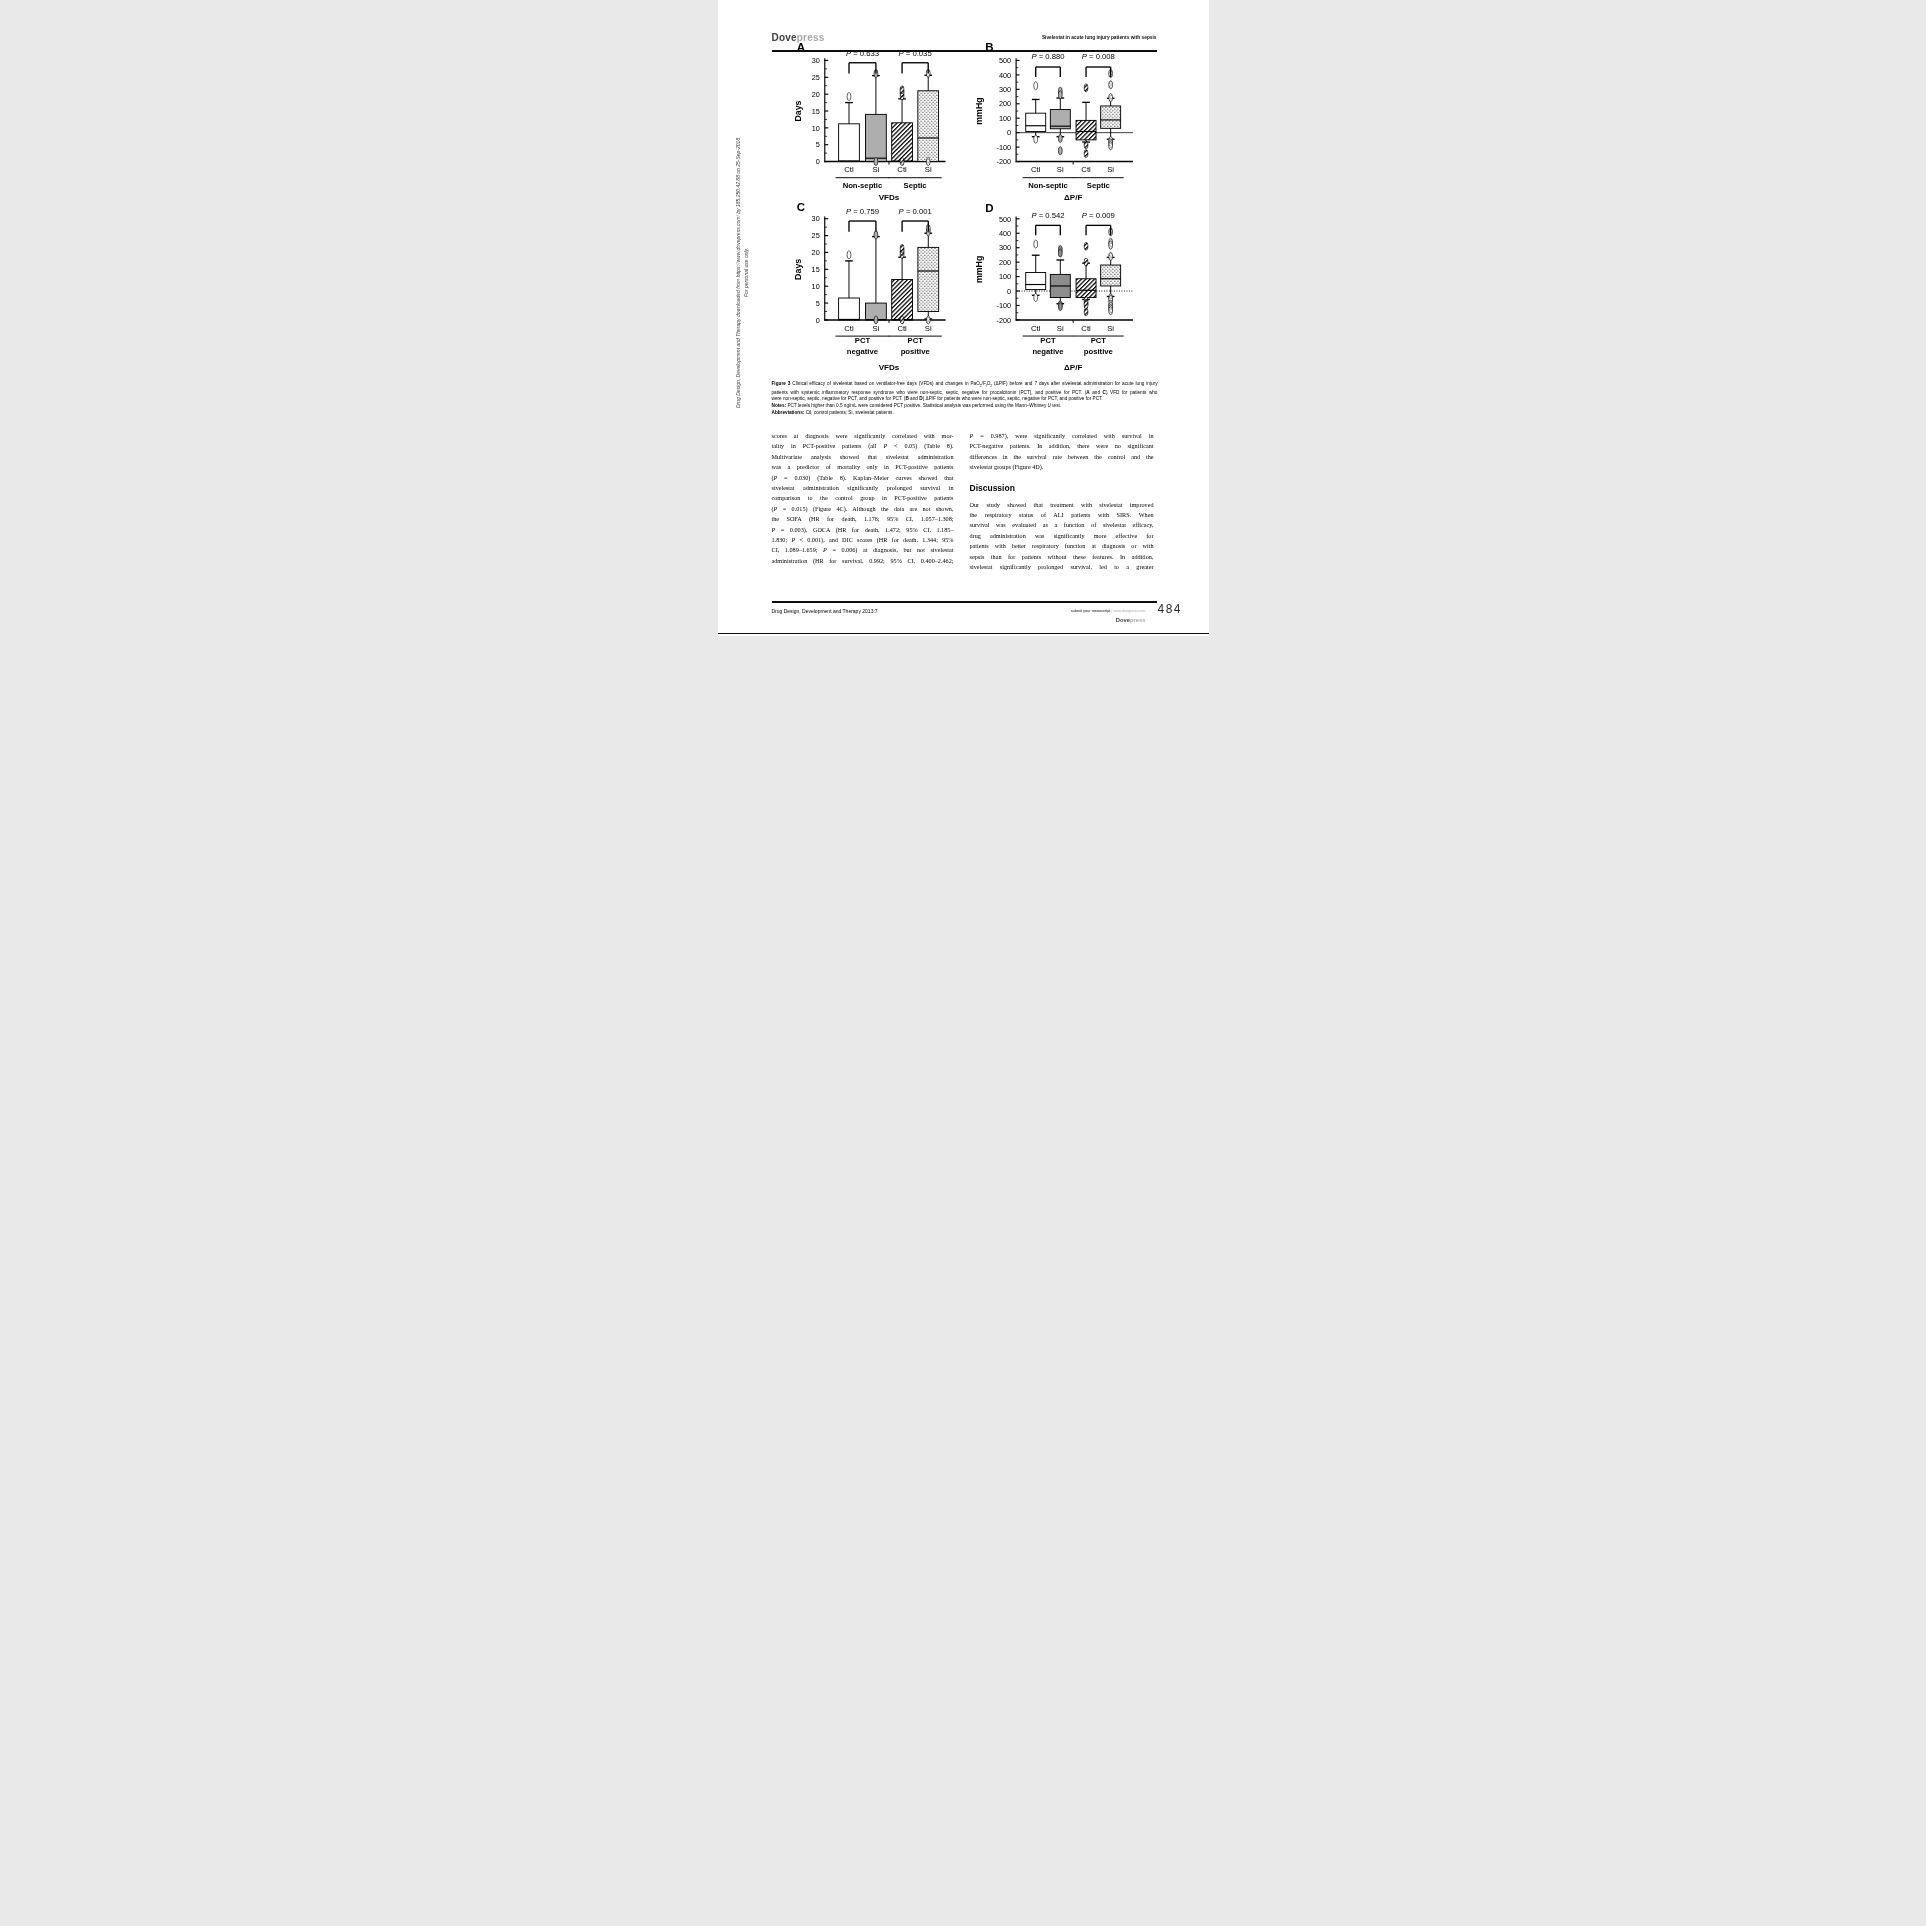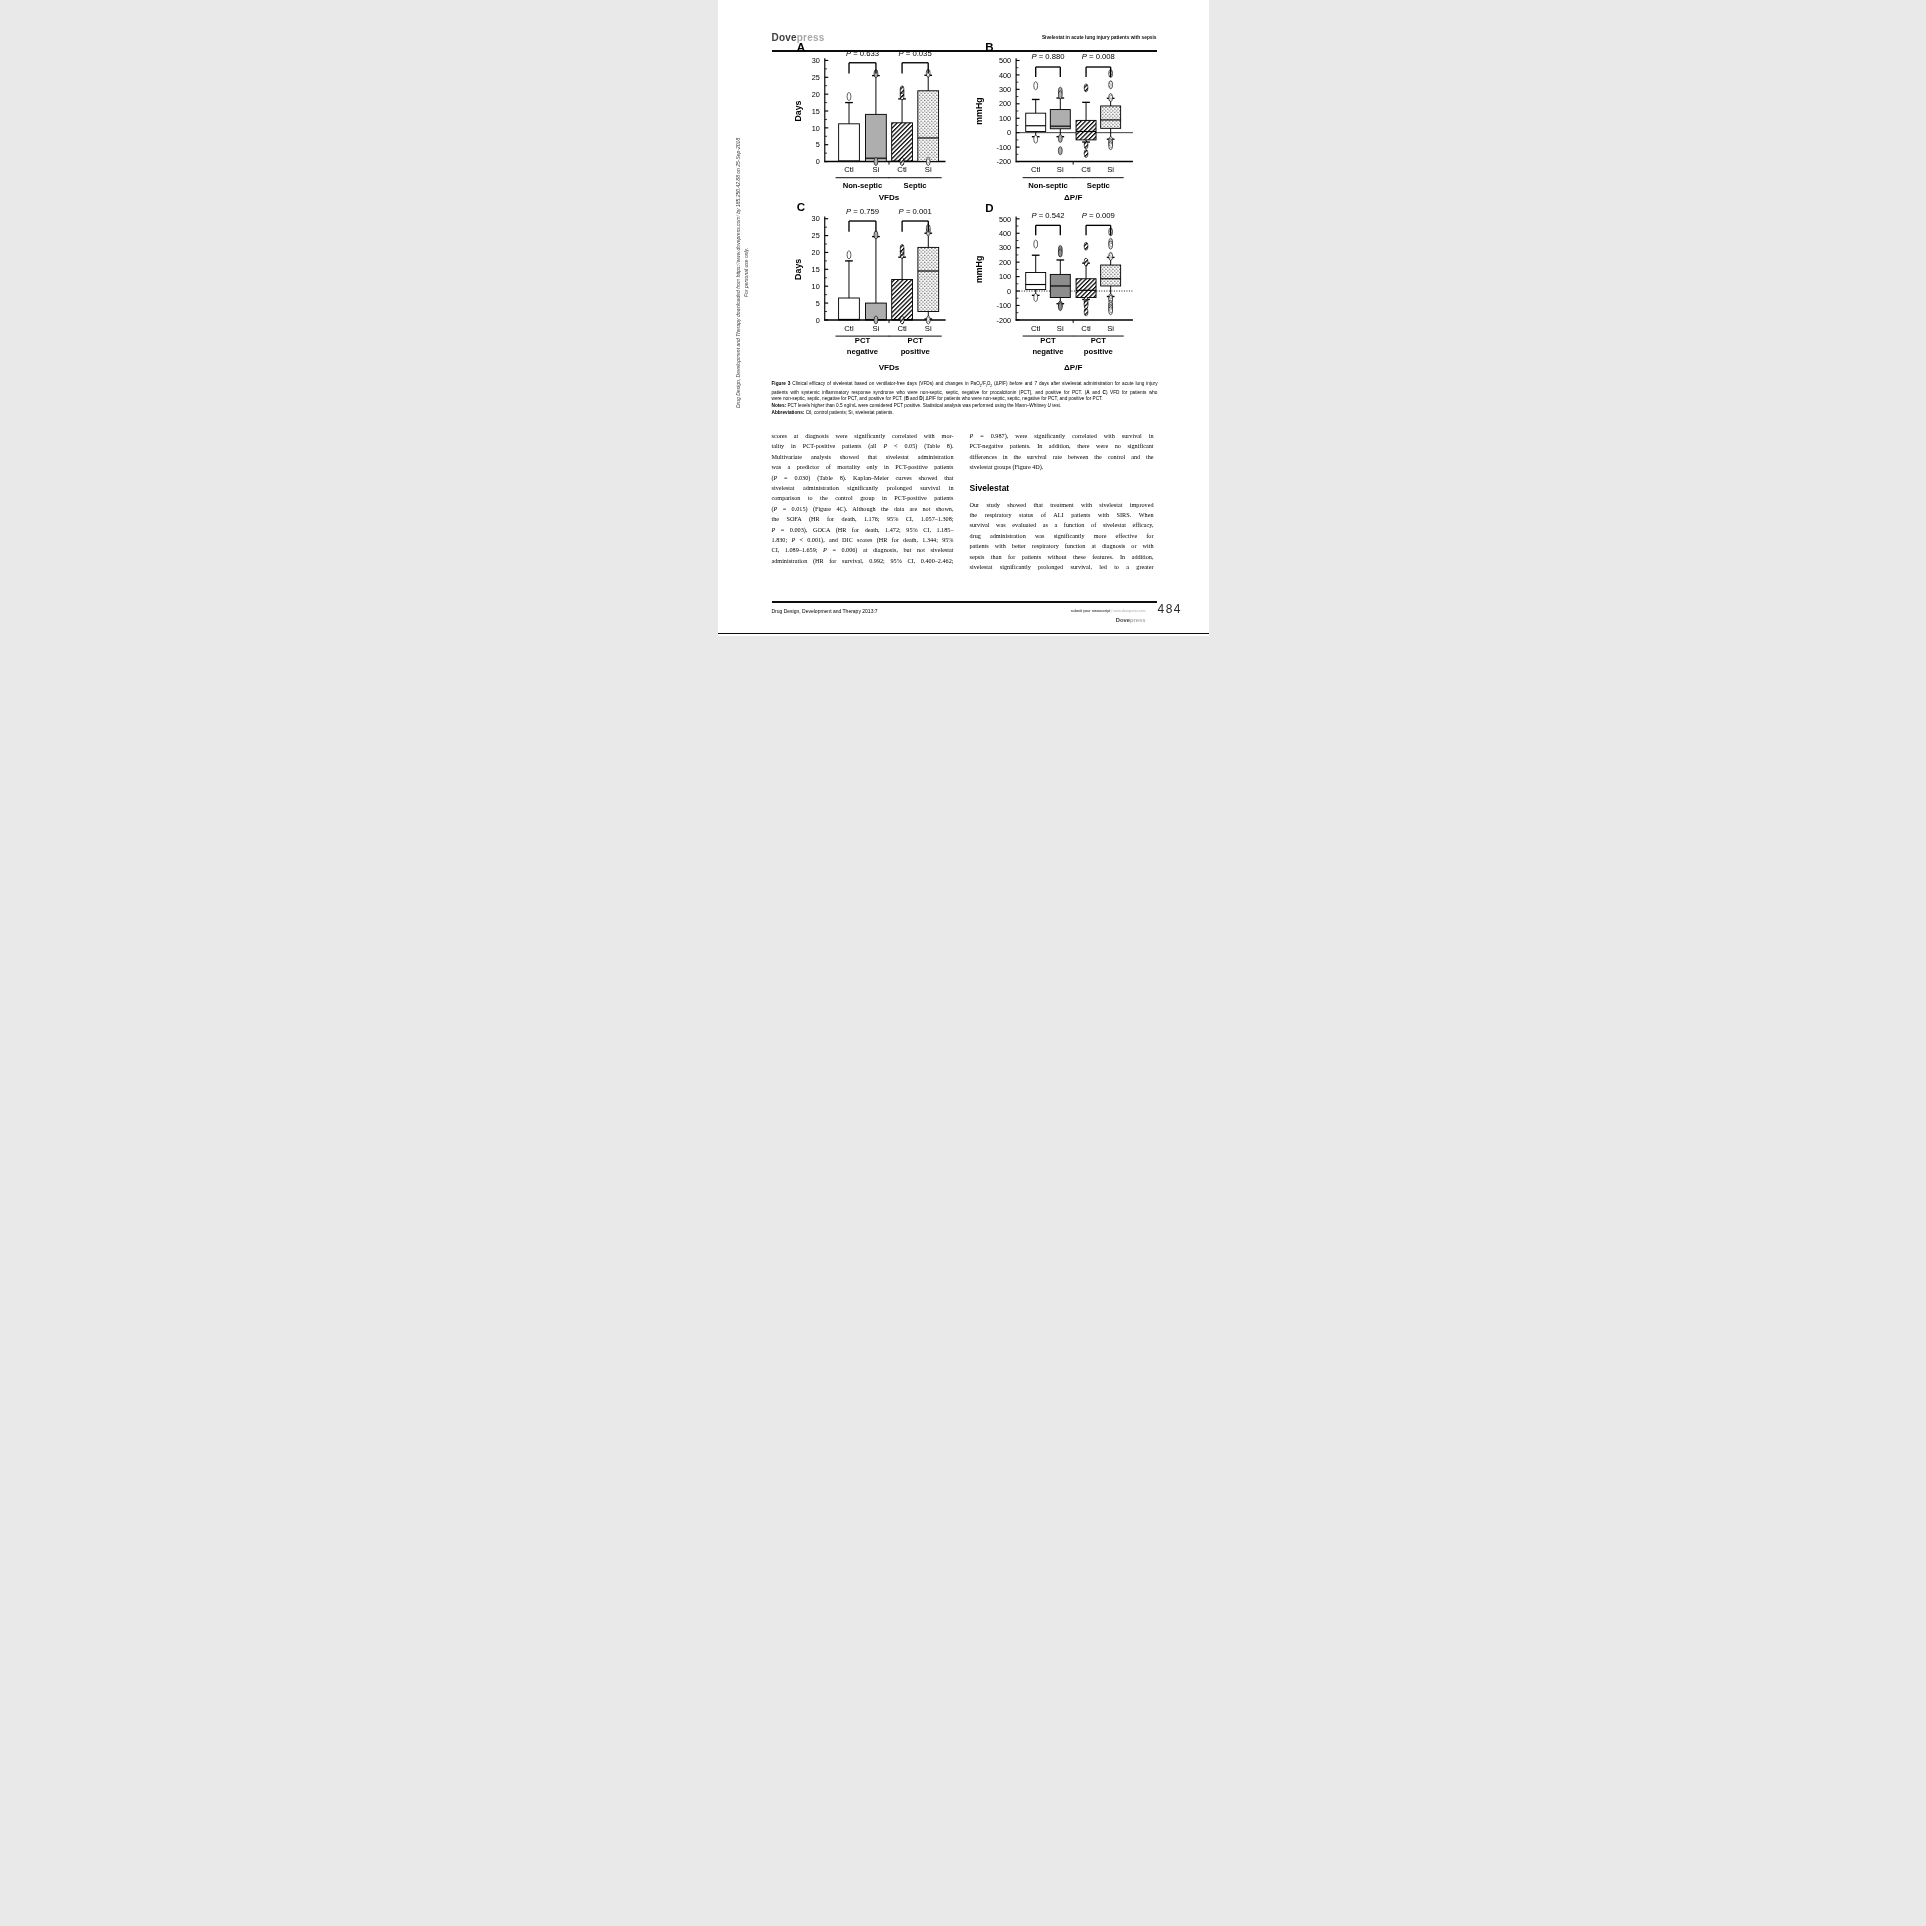--- a/index.html
+++ b/index.html
@@ -420,21 +420,21 @@
       <div class="bline"><i>P</i> = 0.003), GOCA (HR for death, 1.472; 95% CI, 1.185–</div>
       <div class="bline">1.830; <i>P</i> &lt; 0.001), and DIC scores (HR for death, 1.344; 95%</div>
       <div class="bline">CI, 1.089–1.659; <i>P</i> = 0.006) at diagnosis, but not sivelestat</div>
       <div class="bline">administration (HR for survival, 0.992; 95% CI, 0.400–2.462;</div>
     </div>
   <div id="col-right" class="col">
       <div class="bline"><i>P</i> = 0.987), were significantly correlated with survival in</div>
       <div class="bline">PCT-negative patients. In addition, there were no significant</div>
       <div class="bline">differences in the survival rate between the control and the</div>
       <div class="bline end">sivelestat groups (Figure 4D).</div>
-      <div class="disc-head">Sivelestat</div>
+      <div class="disc-head">Discussion</div>
       <div class="bline">Our study showed that treatment with sivelestat improved</div>
       <div class="bline">the respiratory status of ALI patients with SIRS. When</div>
       <div class="bline">survival was evaluated as a function of sivelestat efficacy,</div>
       <div class="bline">drug administration was significantly more effective for</div>
       <div class="bline">patients with better respiratory function at diagnosis or with</div>
       <div class="bline">sepsis than for patients without these features. In addition,</div>
       <div class="bline">sivelestat significantly prolonged survival, led to a greater</div>
     </div>
 
   <div class="ftr-rule"></div>

